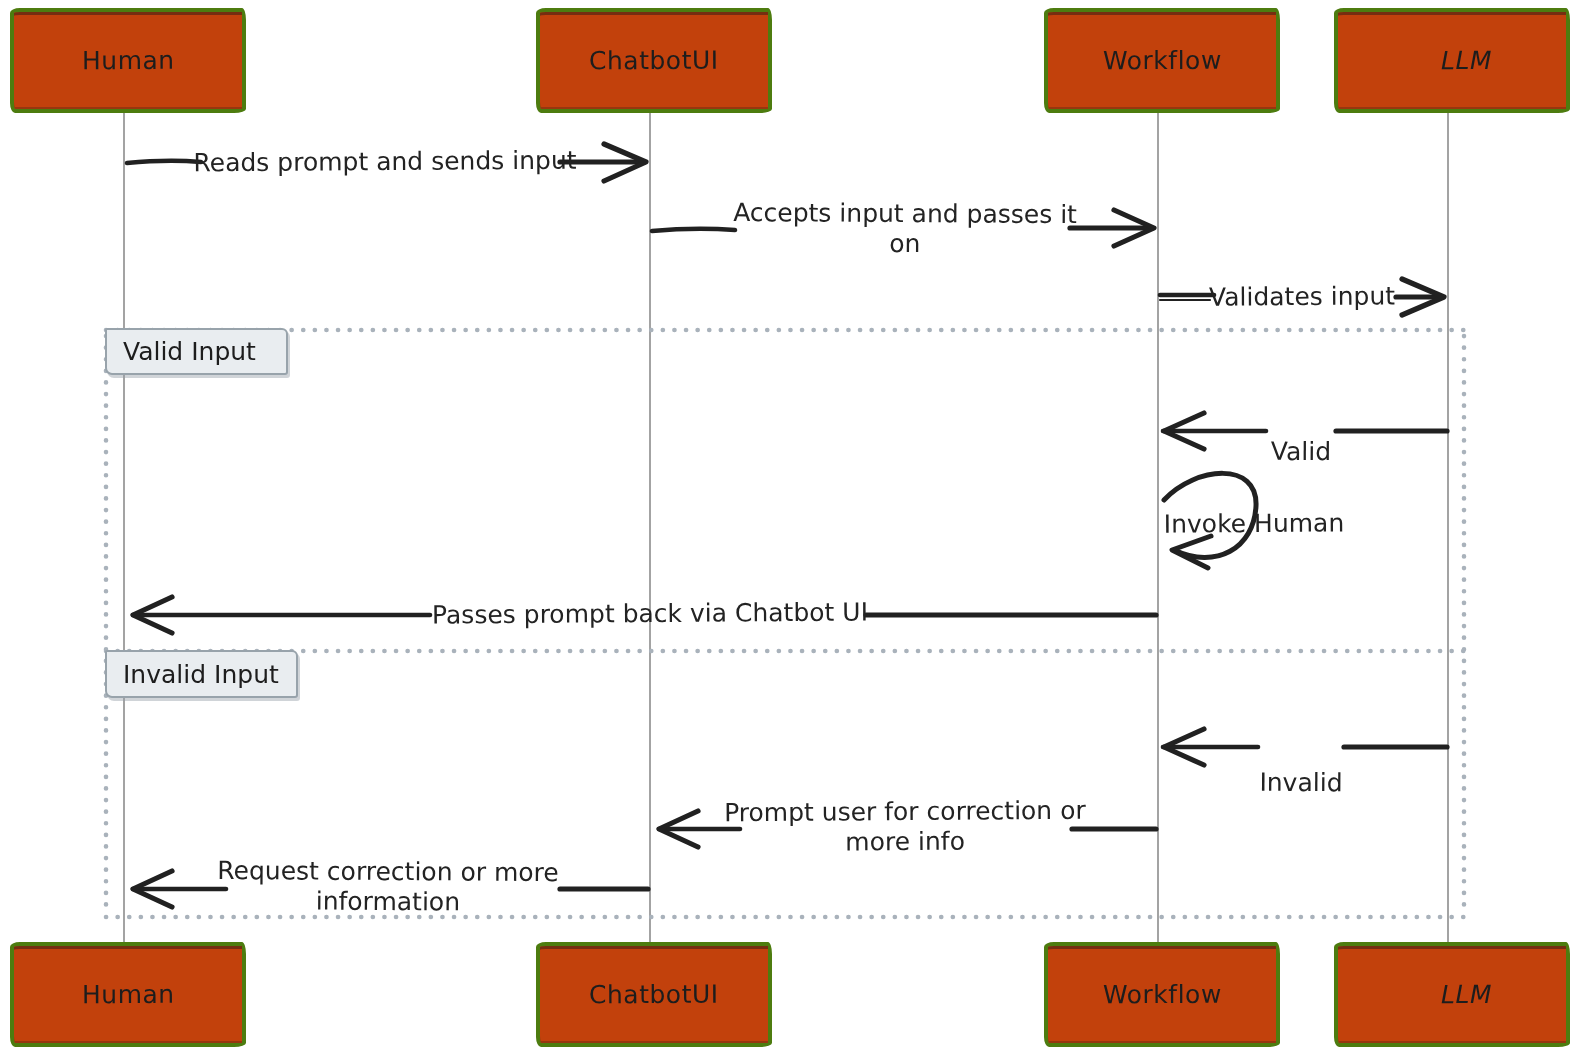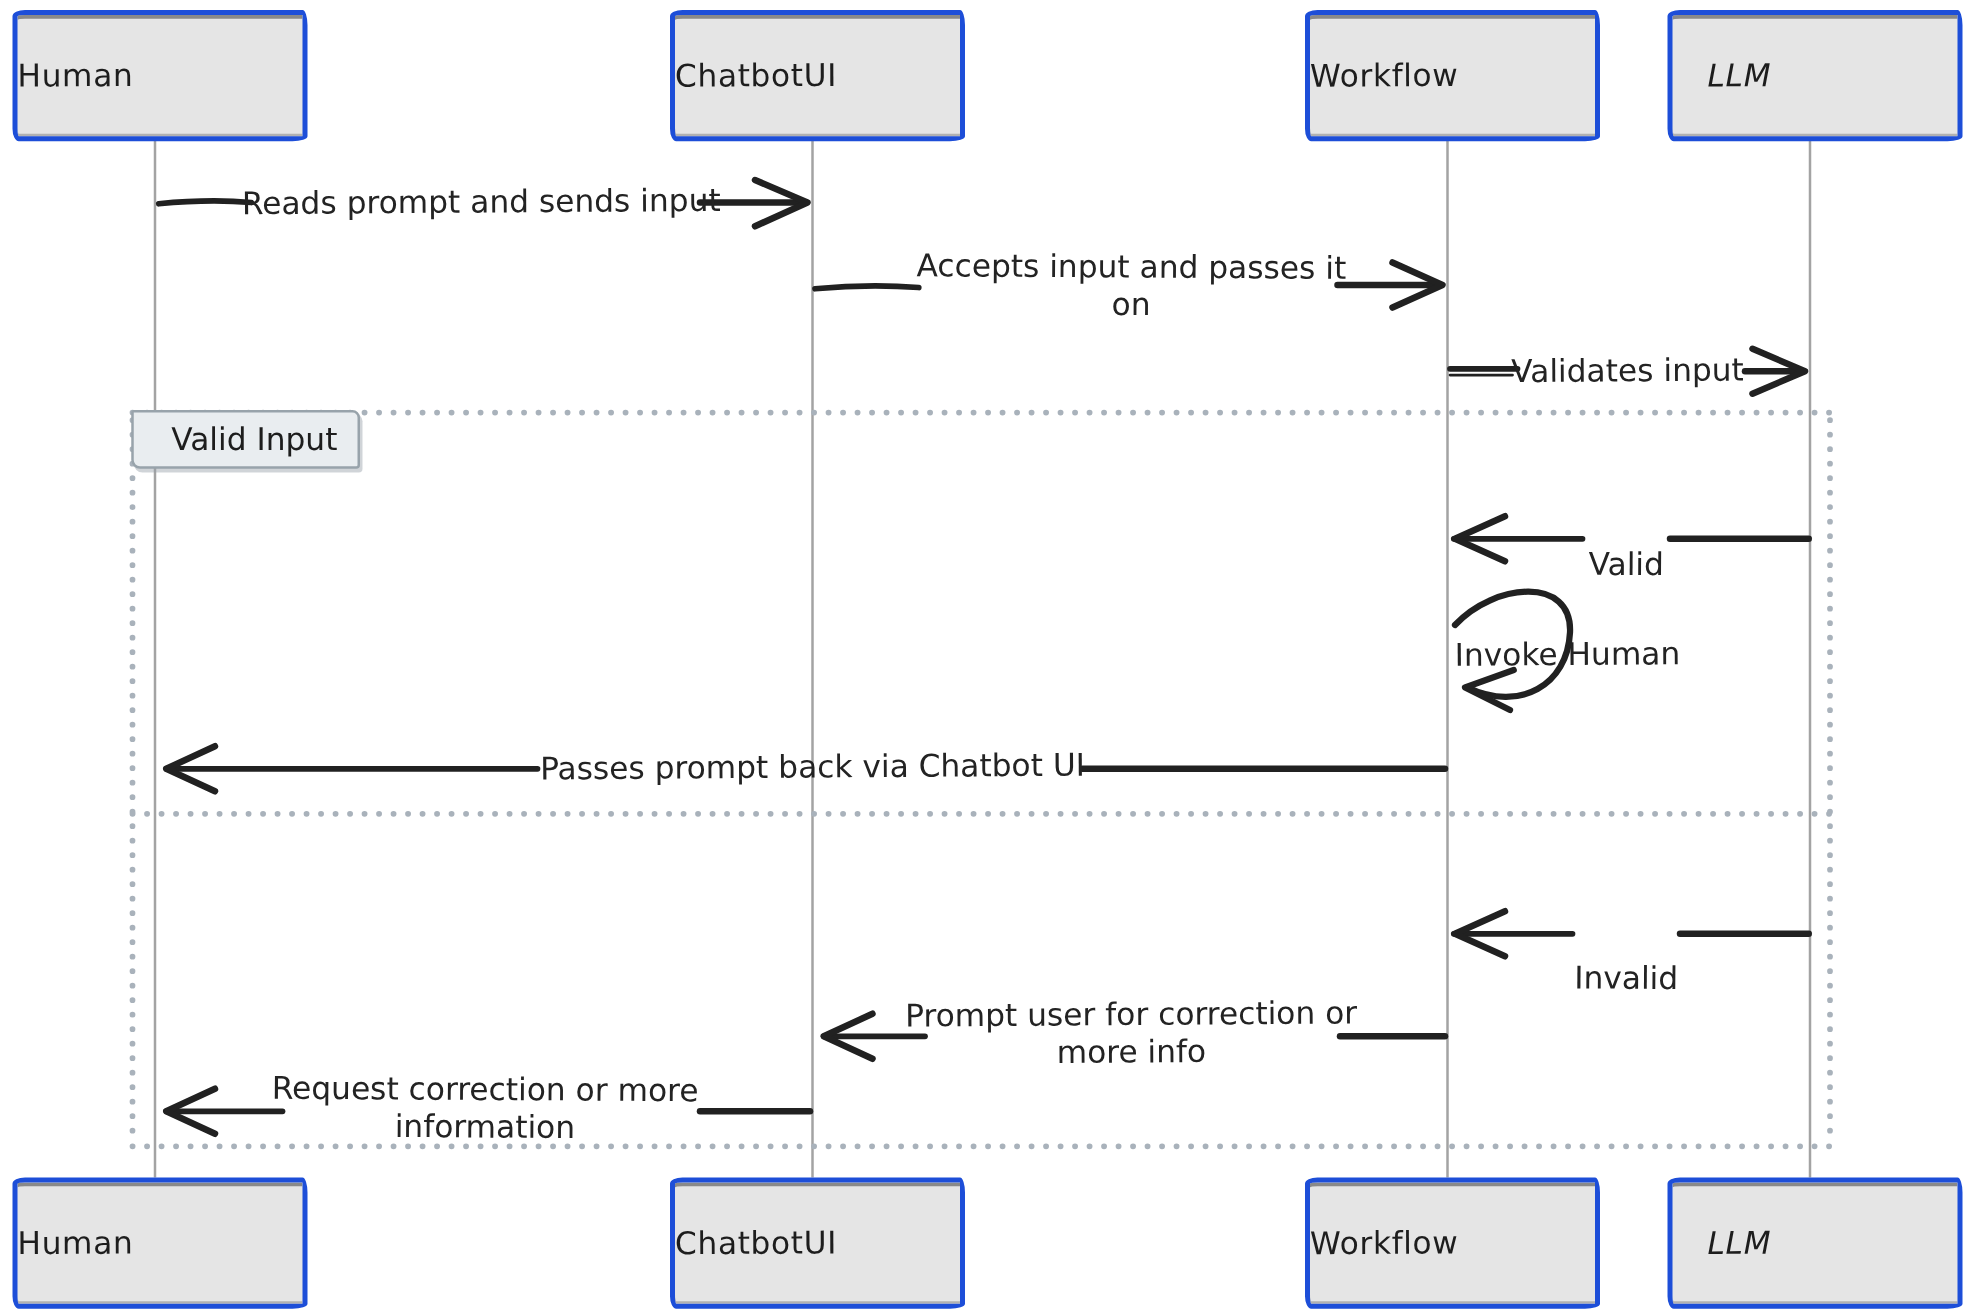--- a/index.html
+++ b/index.html
@@ -16,27 +16,27 @@
     position: absolute;
     left: 0; top: 0;
     width: 1582px; height: 1053px;
   }
 
   
   .actor {
     position: absolute;
     width: 228px;
     height: 97px;
-    background: #e5e5e5;
-    border: 4px solid #1d4ed8;
+    background: #c2410c;
+    border: 4px solid #4d7c0f;
     border-radius: 10px 4px 12px 5px / 5px 12px 4px 10px;
     box-shadow: inset 0 3px 0 rgba(25,25,25,0.45), inset 0 -2px 0 rgba(25,25,25,0.25);
     display: flex;
     align-items: center;
-    justify-content: flex-start;
+    justify-content: center;
     z-index: 3;
   }
   .actor .actor-label {
     font-size: 25px;
     letter-spacing: 0.5px;
     color: #1d1d1d;
     transform: rotate(-0.3deg);
   }
   .actor.a-human-top    { left: 10px;   top: 8px; }
   .actor.a-chatbot-top  { left: 536px;  top: 8px; }
@@ -50,21 +50,21 @@
 
   
   .frame-label {
     position: absolute;
     background: #e9edf0;
     border: 2.5px solid #98a3ab;
     border-radius: 2px 6px 3px 7px;
     box-shadow: 2px 3px 0 rgba(150,160,168,0.45);
     display: flex;
     align-items: center;
-    padding-left: 30px;
+    padding-left: 16px;
     box-sizing: border-box;
     z-index: 4;
     font-size: 25px;
     color: #1d1d1d;
   }
   .frame-label.fl-valid   { left: 105px; top: 328px; width: 183px; height: 47px; }
   .frame-label.fl-invalid { left: 105px; top: 650px; width: 193px; height: 48px; }
 
   
   .msg {
@@ -195,20 +195,23 @@
   <div class="actor a-workflow-bot">
     <span class="actor-label">Workflow</span>
   </div>
   <div class="actor a-llm-bot">
     <span class="actor-label">LLM</span>
   </div>
 
   <div class="frame-label fl-valid">
     <span>Valid Input</span>
   </div>
+  <div class="frame-label fl-invalid">
+    <span>Invalid Input</span>
+  </div>
 
   <div class="msg m1 tilt-a">Reads prompt and sends input</div>
 
   <div class="msg m2 tilt-b">
     <span>Accepts input and passes it</span>
     <span>on</span>
   </div>
 
   <div class="msg m3 tilt-a">Validates input</div>
 

